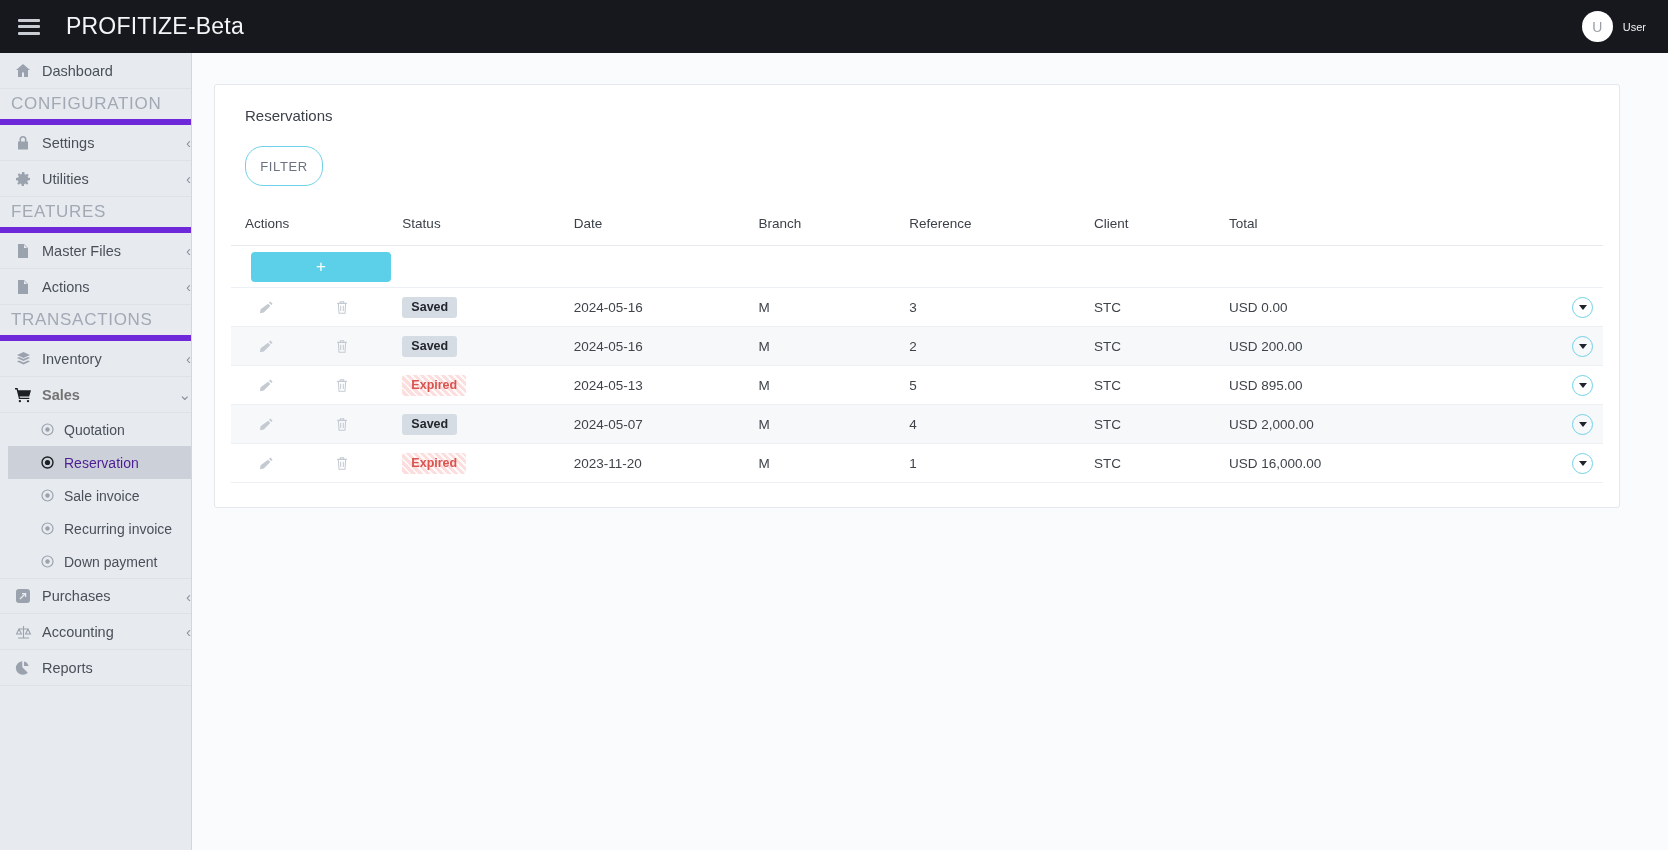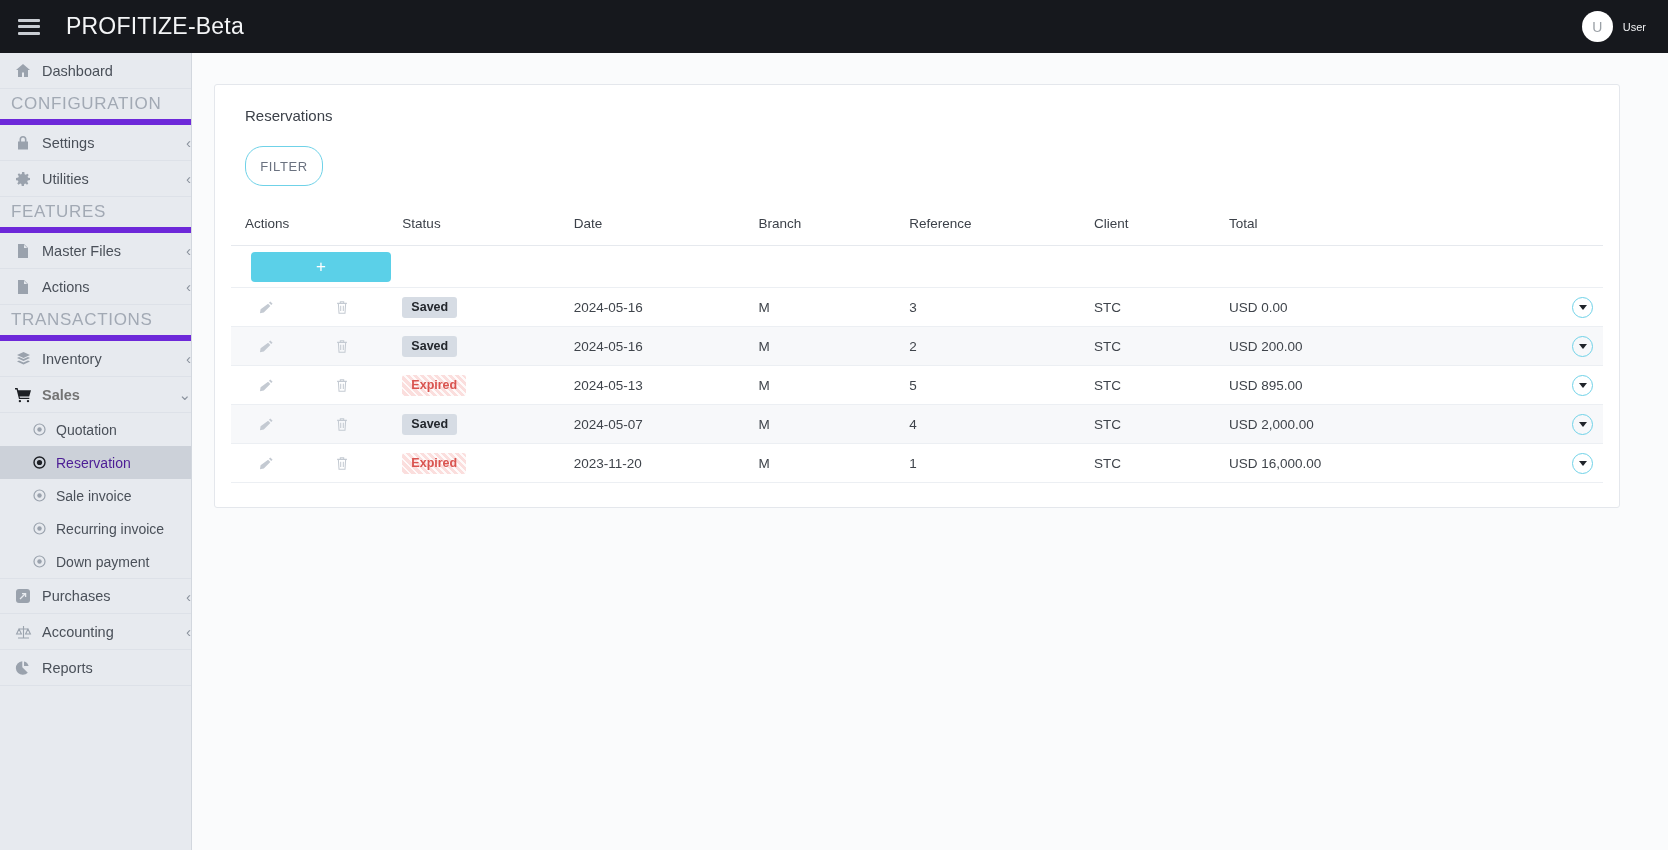--- a/index.html
+++ b/index.html
@@ -78,20 +78,21 @@
     font-size: 17px; letter-spacing: .7px;
     color: #a2a9b4;
     border-bottom: 6px solid #6d28d9;
   }
   .sub-item {
     height: 33px;
     display: flex; align-items: center;
     padding-left: 28px;
     font-size: 14px; color: #4a5059;
     cursor: pointer;
+    margin-left: 8px;
   }
   .sub-item .dot-ico {
     width: 22px; min-width: 22px;
     display: flex; align-items: center; justify-content: center;
     color: #9aa2ad;
   }
   .sub-item .lbl { margin-left: 6px; }
   .sub-item.active {
     background: #ccd1d9;
     color: #4c1d95;

